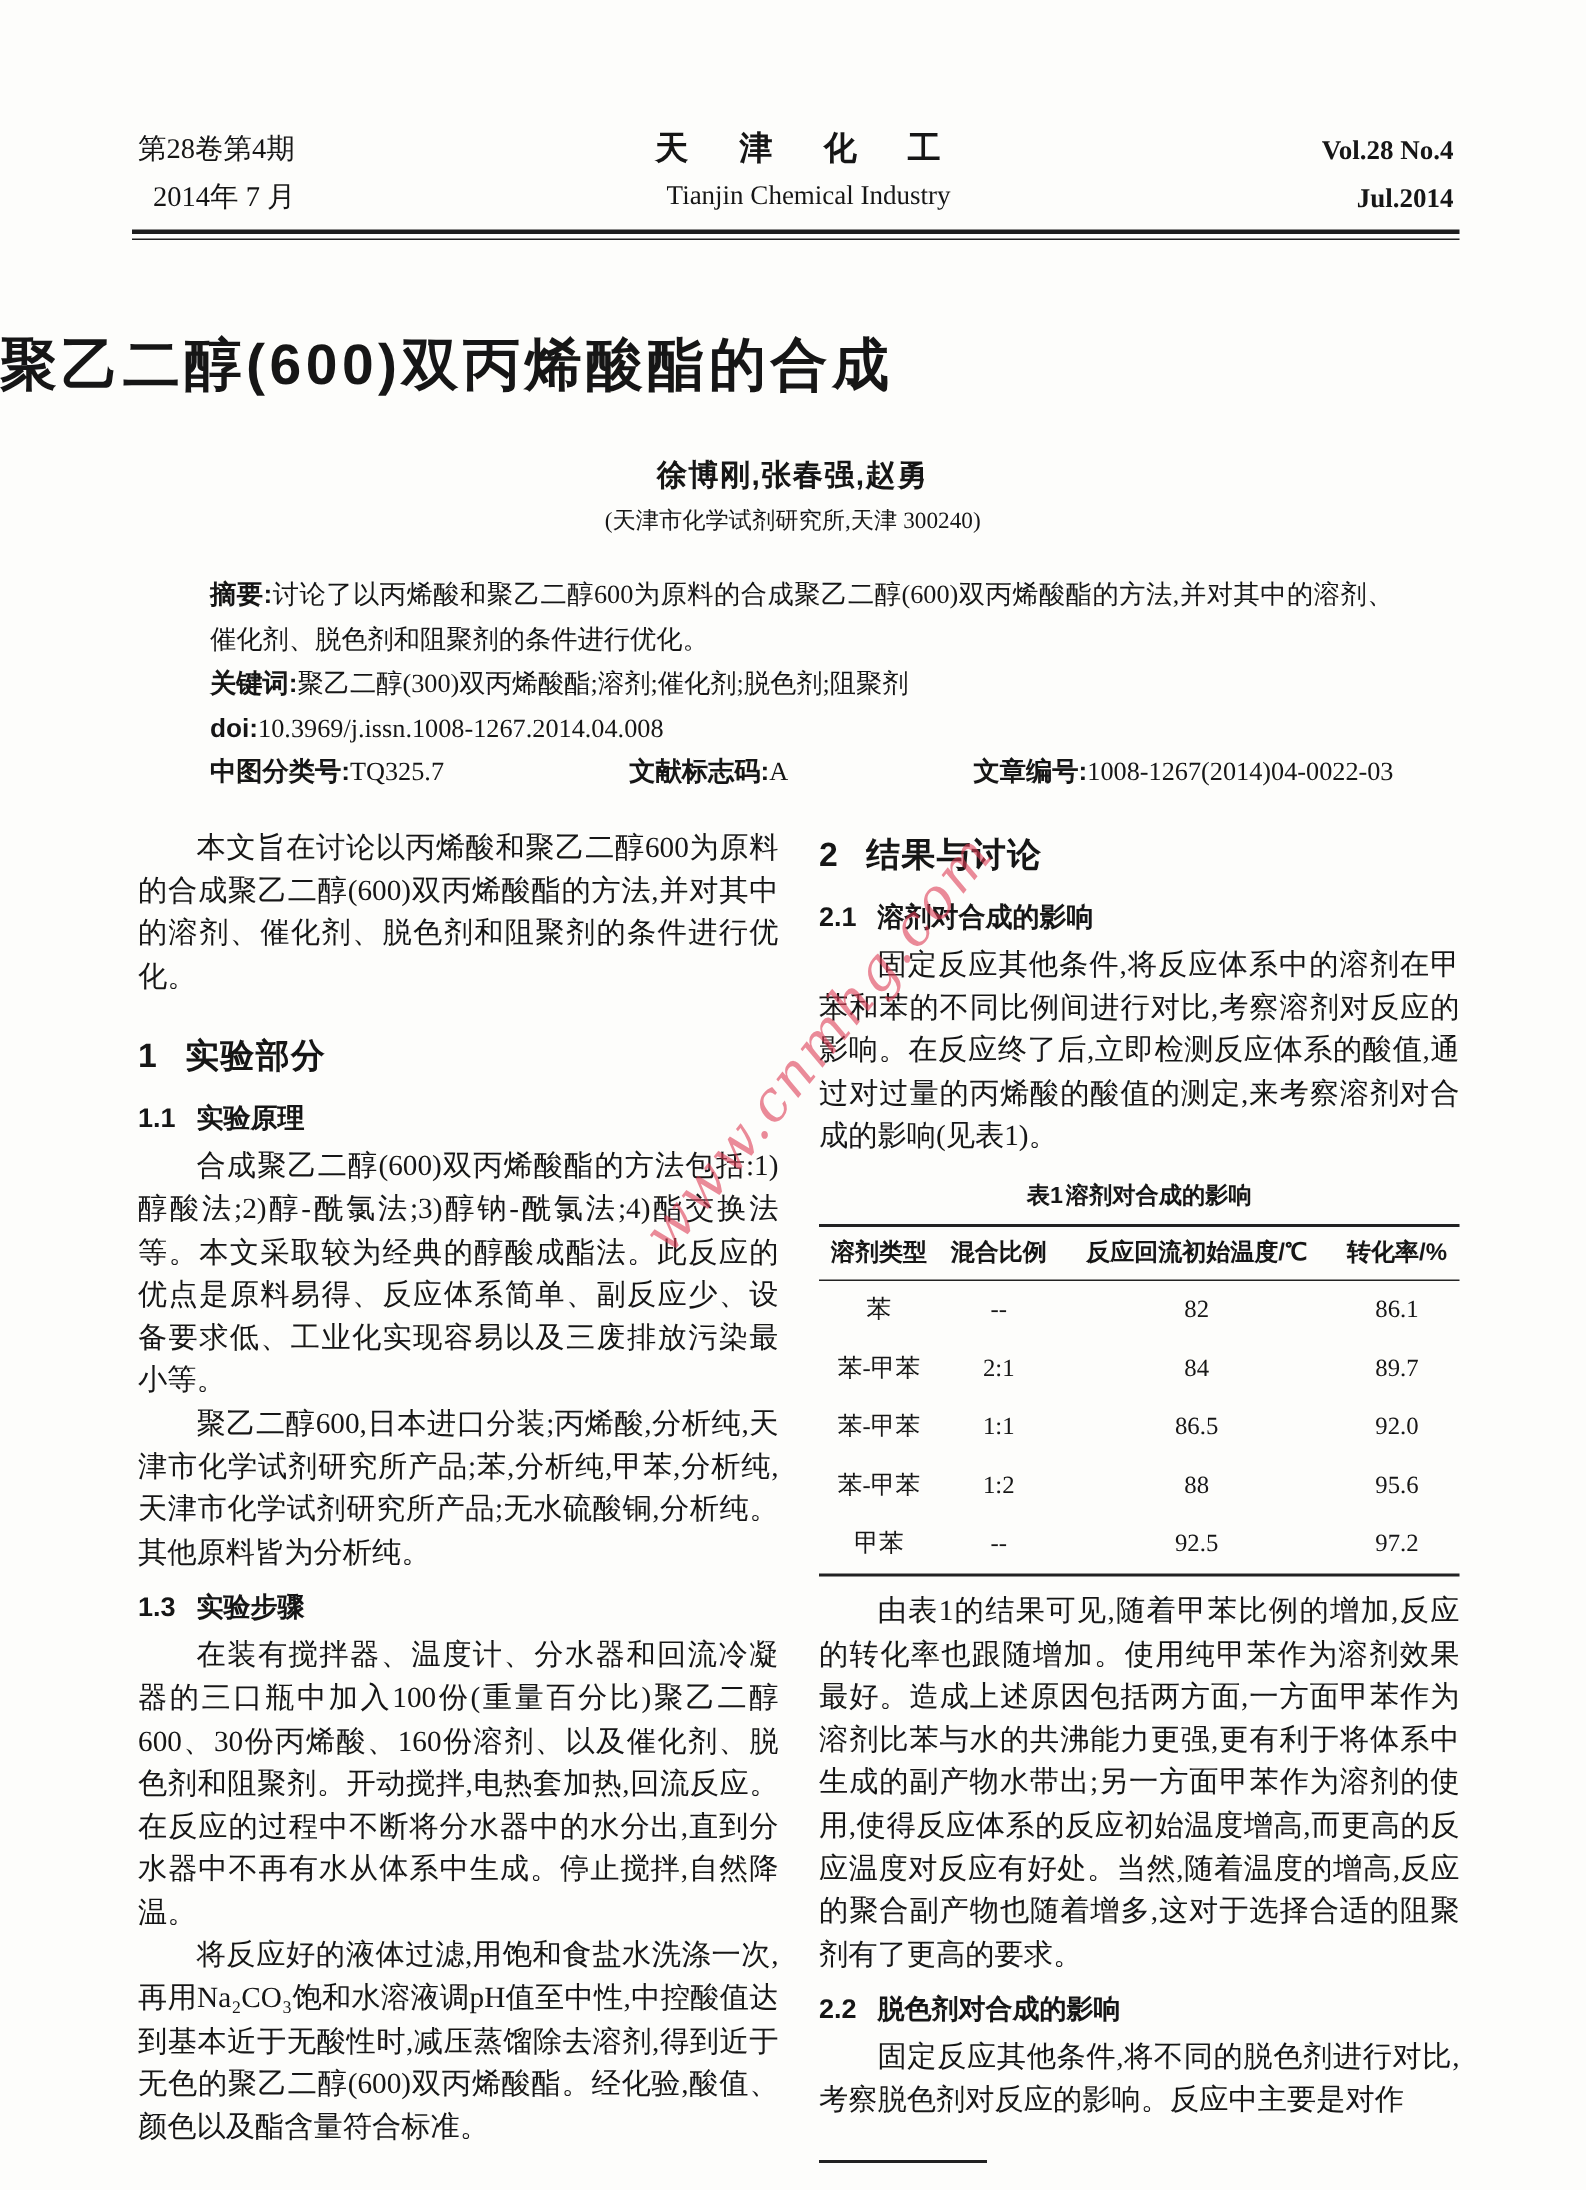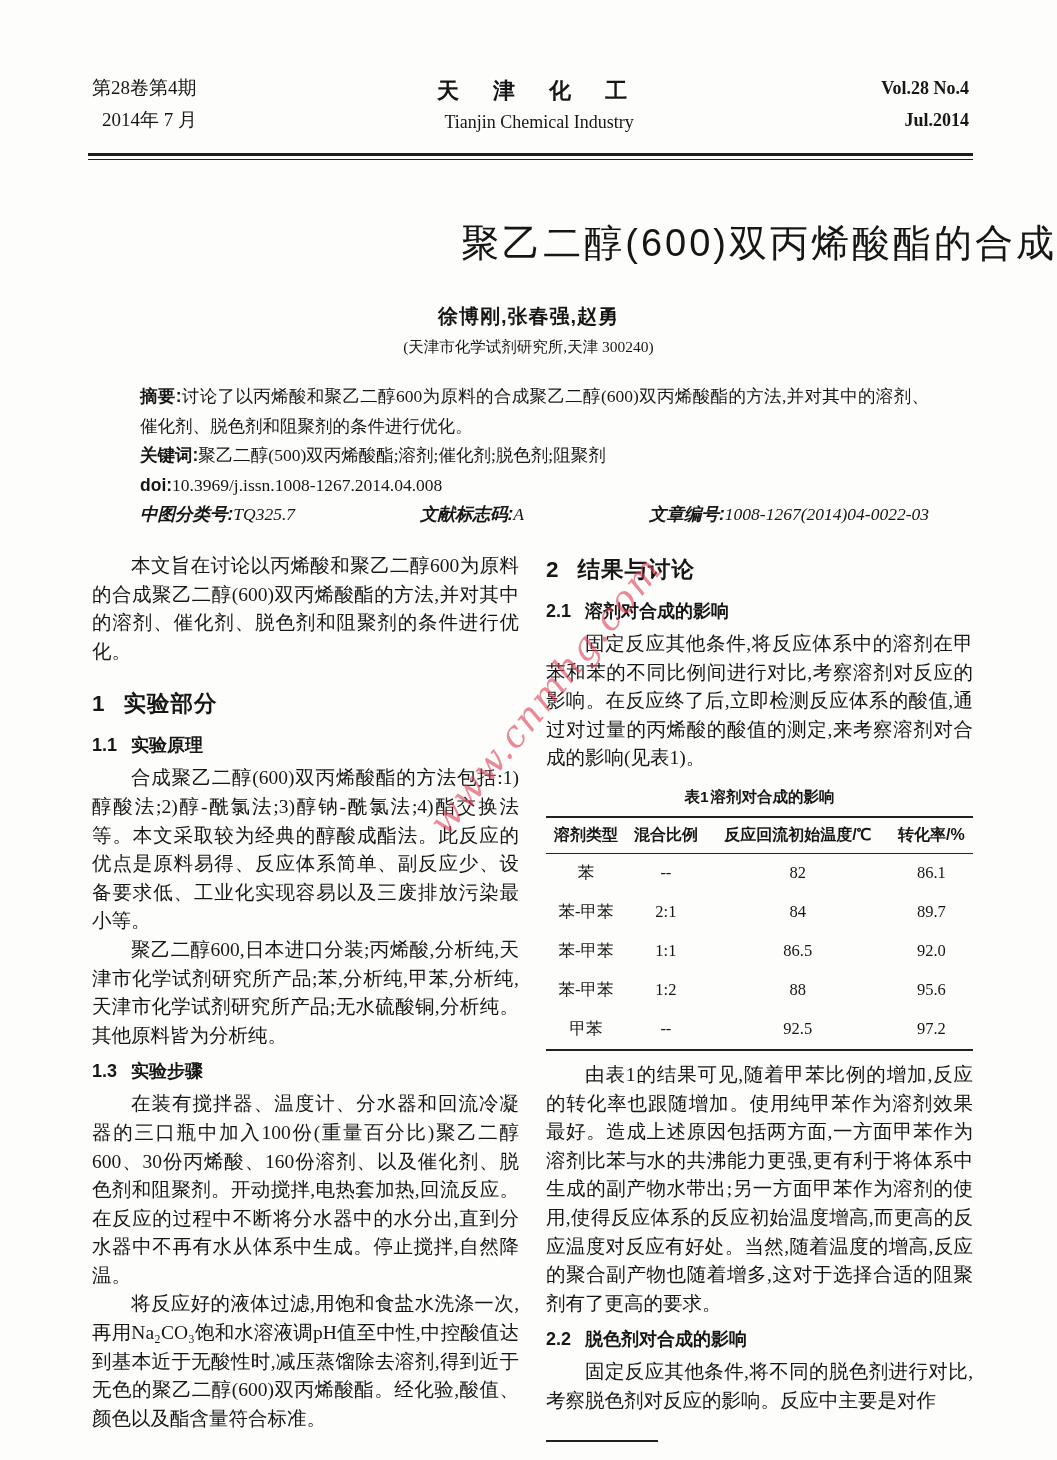--- a/index.html
+++ b/index.html
@@ -5,42 +5,42 @@
   html,body{margin:0;padding:0;}
   body{
     width:1057px;height:1460px;position:relative;overflow:hidden;
     background:#fdfdfb;color:#161616;
     font-family:"Liberation Serif","DejaVu Serif",serif;
     -webkit-font-smoothing:antialiased;
   }
   .page{position:absolute;inset:0;}
 
   
-  .jheader{position:absolute;top:72px;left:92px;right:88px;display:flex;justify-content:space-between;align-items:center;}
+  .jheader{position:absolute;top:84px;left:92px;right:88px;display:flex;justify-content:space-between;align-items:flex-start;}
   .jh-left{font-size:19px;line-height:32px;}
   .jh-left .l2{padding-left:10px;}
   .jh-center{text-align:center;}
   .jh-center .cn{font-size:22px;font-weight:bold;letter-spacing:14px;font-family:"Liberation Sans",sans-serif;}
   .jh-center .en{font-size:18px;margin-top:6px;}
   .jh-right{text-align:right;font-size:18px;line-height:32px;font-weight:bold;}
   .header-rule{position:absolute;top:153px;left:88px;right:84px;height:3px;
     border-top:3px solid #1d1d1d;border-bottom:1px solid #1d1d1d;}
 
   
-  .art-title{position:absolute;top:218px;left:0;width:100%;text-align:right;
-    font-size:38px;font-weight:normal;letter-spacing:3px;font-family:"Liberation Sans",sans-serif;}
+  .art-title{position:absolute;top:218px;left:0;width:100%;text-align:left;
+    font-size:38px;font-weight:bold;letter-spacing:3px;font-family:"Liberation Sans",sans-serif;}
   .authors{position:absolute;top:303px;left:0;width:100%;text-align:center;
     font-size:20px;font-weight:bold;font-family:"Liberation Sans",sans-serif;letter-spacing:1px;}
   .affil{position:absolute;top:337px;left:0;width:100%;text-align:center;font-size:15.5px;}
 
   
   .meta{position:absolute;top:382px;left:140px;right:128px;font-size:17.5px;line-height:29.5px;text-align:justify;}
   .meta p{margin:0;}
   .lbl{font-weight:bold;font-family:"Liberation Sans",sans-serif;}
-  .meta .idline{display:flex;justify-content:space-between;font-style:italic;}
+  .meta .idline{display:flex;justify-content:space-between;}
 
   
   .columns{position:absolute;top:552px;left:92px;width:882px;display:flex;gap:27px;}
   .col{width:427px;}
   .col p{margin:0;font-size:19.5px;line-height:28.6px;text-align:justify;text-indent:2em;}
   h3.sec{margin:22px 0 14px 0;font-size:22.5px;font-weight:bold;font-family:"Liberation Sans",sans-serif;letter-spacing:1px;}
   h3.sec:first-child{margin-top:2px;}
   h4.sub{margin:9px 0 7px 0;font-size:18px;font-weight:bold;font-family:"Liberation Sans",sans-serif;}
   .secnum{margin-right:18px;}
   .subnum{margin-right:14px;}
@@ -86,21 +86,21 @@
     </div>
   </div>
   <div class="header-rule"></div>
 
   <div class="art-title">聚乙二醇(600)双丙烯酸酯的合成</div>
   <div class="authors">徐博刚,张春强,赵勇</div>
   <div class="affil">(天津市化学试剂研究所,天津 300240)</div>
 
   <div class="meta">
     <p><span class="lbl">摘要:</span><span>讨论了以丙烯酸和聚乙二醇600为原料的合成聚乙二醇(600)双丙烯酸酯的方法,并对其中的溶剂、催化剂、脱色剂和阻聚剂的条件进行优化。</span></p>
-    <p><span class="lbl">关键词:</span><span>聚乙二醇(500)双丙烯酸酯;溶剂;催化剂;脱色剂;阻聚剂</span></p>
+    <p><span class="lbl">关键词:</span><span>聚乙二醇(300)双丙烯酸酯;溶剂;催化剂;脱色剂;阻聚剂</span></p>
     <p><span class="lbl">doi:</span><span>10.3969/j.issn.1008-1267.2014.04.008</span></p>
     <p class="idline">
       <span><span class="lbl">中图分类号:</span><span>TQ325.7</span></span>
       <span><span class="lbl">文献标志码:</span><span>A</span></span>
       <span><span class="lbl">文章编号:</span><span>1008-1267(2014)04-0022-03</span></span>
     </p>
   </div>
 
   <div class="columns">
 

